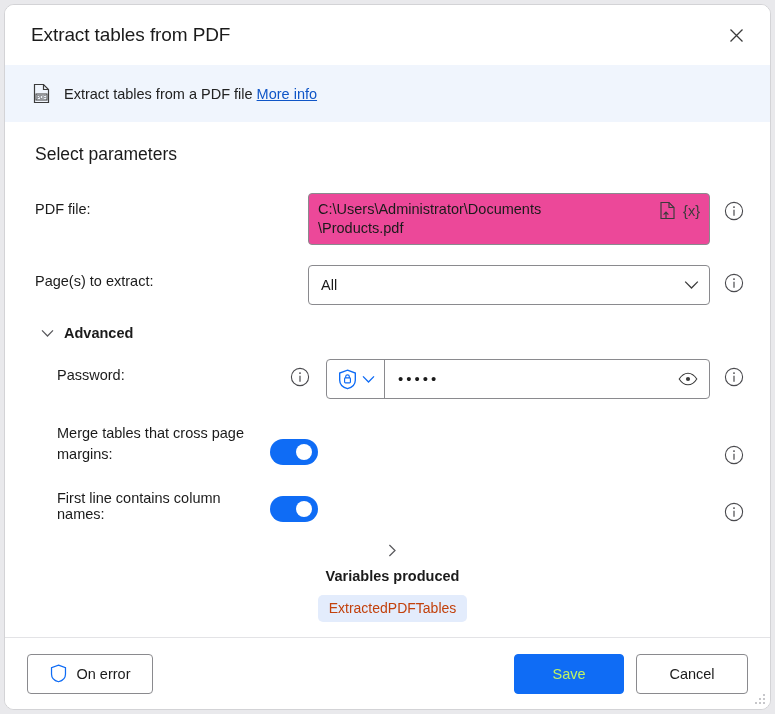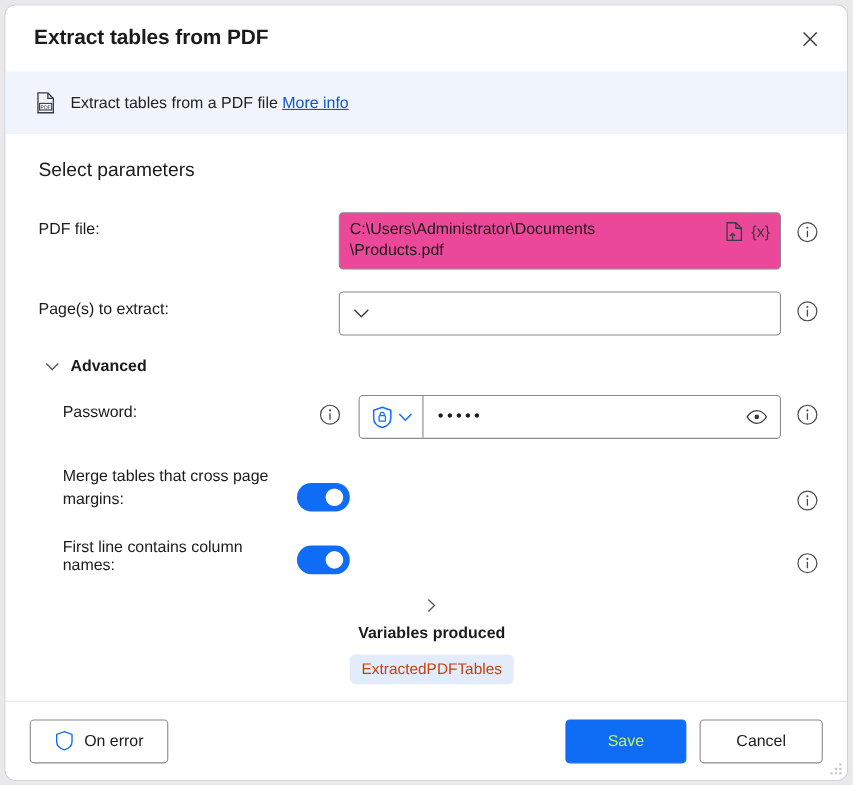--- a/index.html
+++ b/index.html
@@ -30,21 +30,21 @@
   .titlebar {
     height: 60px;
     flex: 0 0 60px;
     display: flex;
     align-items: center;
     padding: 0 16px 0 26px;
     background: #ffffff;
   }
   .title {
     font-size: 19px;
-    font-weight: bold;
+    font-weight: normal;
     color: #1b1b1b;
     letter-spacing: -0.1px;
     flex: 1;
   }
   .close-btn {
     width: 36px;
     height: 32px;
     display: flex;
     align-items: center;
     justify-content: center;
@@ -331,20 +331,21 @@
       <svg class="info-icon info-gap" viewBox="0 0 20 20">
         <circle cx="10" cy="10" r="8.6" fill="none" stroke="#4a4a4e" stroke-width="1.1"></circle>
         <circle cx="10" cy="6.1" r="0.95" fill="#4a4a4e"></circle>
         <path d="M10 8.7 v6" stroke="#4a4a4e" stroke-width="1.2" fill="none"></path>
       </svg>
     </div>
 
     <div class="row">
       <div class="label lbl-main">Page(s) to extract:</div>
       <div class="select">
+        <span class="select-value">All</span>
         <svg width="15" height="10" viewBox="0 0 15 10">
           <path d="M1.2 1.6 L7.5 8 L13.8 1.6" fill="none" stroke="#3b3b3b" stroke-width="1.3"></path>
         </svg>
       </div>
       <svg class="info-icon info-gap" viewBox="0 0 20 20">
         <circle cx="10" cy="10" r="8.6" fill="none" stroke="#4a4a4e" stroke-width="1.1"></circle>
         <circle cx="10" cy="6.1" r="0.95" fill="#4a4a4e"></circle>
         <path d="M10 8.7 v6" stroke="#4a4a4e" stroke-width="1.2" fill="none"></path>
       </svg>
     </div>

